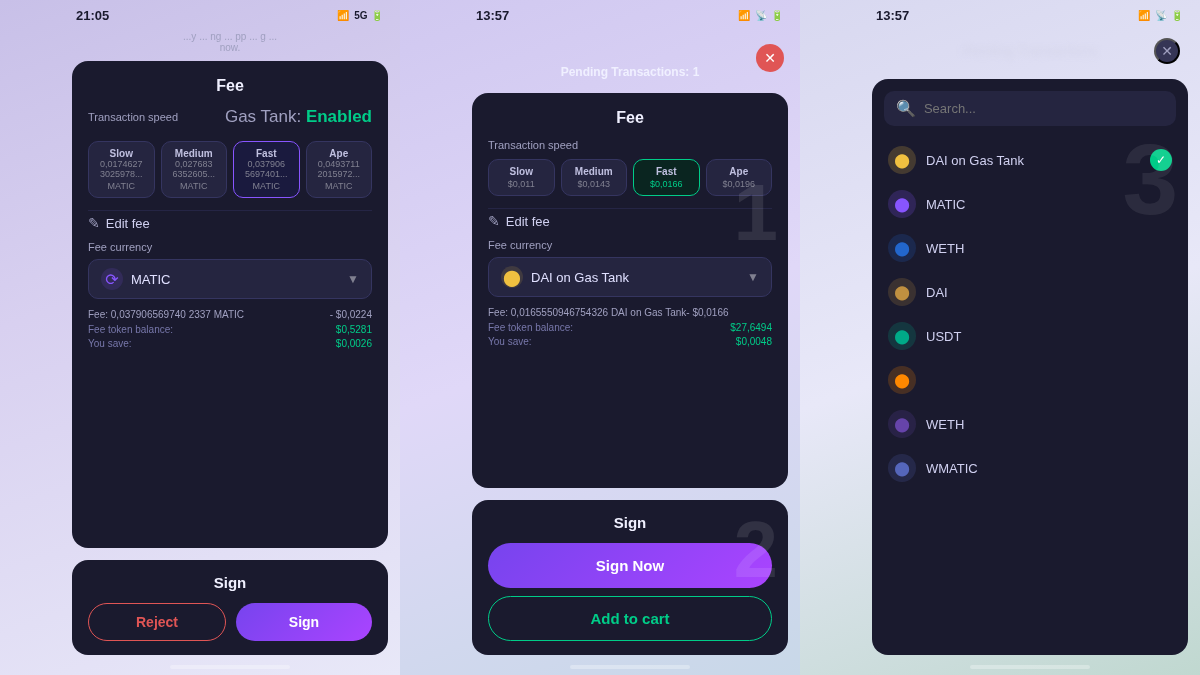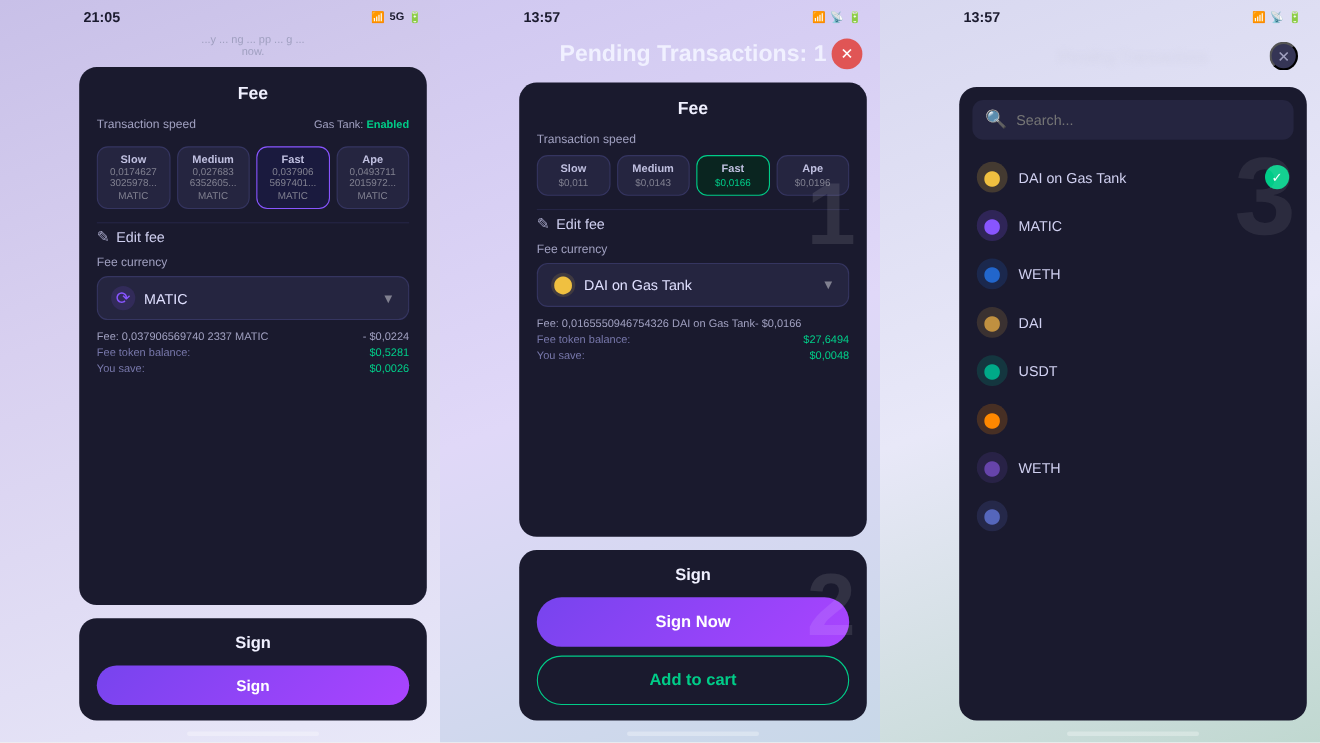--- a/index.html
+++ b/index.html
@@ -62,24 +62,25 @@
 
     
     .pending-header {
       display: flex;
       align-items: center;
       justify-content: center;
       padding: 10px 16px;
       position: relative;
     }
     .pending-title {
-      font-size: 21px;
+      font-size: 12px;
       font-weight: 600;
       color: #f0f0ff;
       text-align: center;
+      margin-top: 28px;
     }
     .close-btn {
       position: absolute;
       right: 16px;
       width: 28px; height: 28px;
       border-radius: 50%;
       background: #e05555;
       display: flex; align-items: center; justify-content: center;
       color: white; font-size: 14px; cursor: pointer;
       border: none;
@@ -104,21 +105,21 @@
       margin-bottom: 12px;
     }
 
     
     .tx-speed-label {
       font-size: 11px;
       color: #a0a0c0;
       margin-bottom: 8px;
     }
     .gas-tank-label {
-      font-size: 10px;
+      font-size: 17px;
       color: #a0a0c0;
       margin-bottom: 8px;
       margin-left: 24px;
     }
     .gas-tank-enabled { color: #00cc88; font-weight: 600; }
 
     .speed-header-row {
       display: flex;
       justify-content: space-between;
       align-items: center;
@@ -456,20 +457,21 @@
       </div>
       <div class="fee-balance-row">
         <span class="fee-balance-label">You save:</span>
         <span class="fee-balance-value">$0,0026</span>
       </div>
     </div>
 
     <div class="sign-section">
       <div class="sign-title">Sign</div>
       <div class="btn-row">
+        <button class="btn-reject">Reject</button>
         <button class="btn-sign">Sign</button>
       </div>
     </div>
 
     <div class="home-indicator"></div>
   </div>
 </div>
 
 <div class="panel panel-2">
   <div class="phone-frame">
@@ -621,19 +623,20 @@
           <div class="currency-list-item">
             <div class="currency-list-icon" style="background: rgba(102, 68, 170, 0.2);">
               <span style="color:#6644aa; font-size:14px;">⬤</span>
             </div>
             <span class="currency-list-name">WETH</span>
           </div>
           <div class="currency-list-item">
             <div class="currency-list-icon" style="background: rgba(85, 102, 187, 0.2);">
               <span style="color:#5566bb; font-size:14px;">⬤</span>
             </div>
+            <span class="currency-list-name">WMATIC</span>
           </div>
         </div>
     </div>
 
     <div class="home-indicator"></div>
   </div>
 </div>
 
 </body></html>

